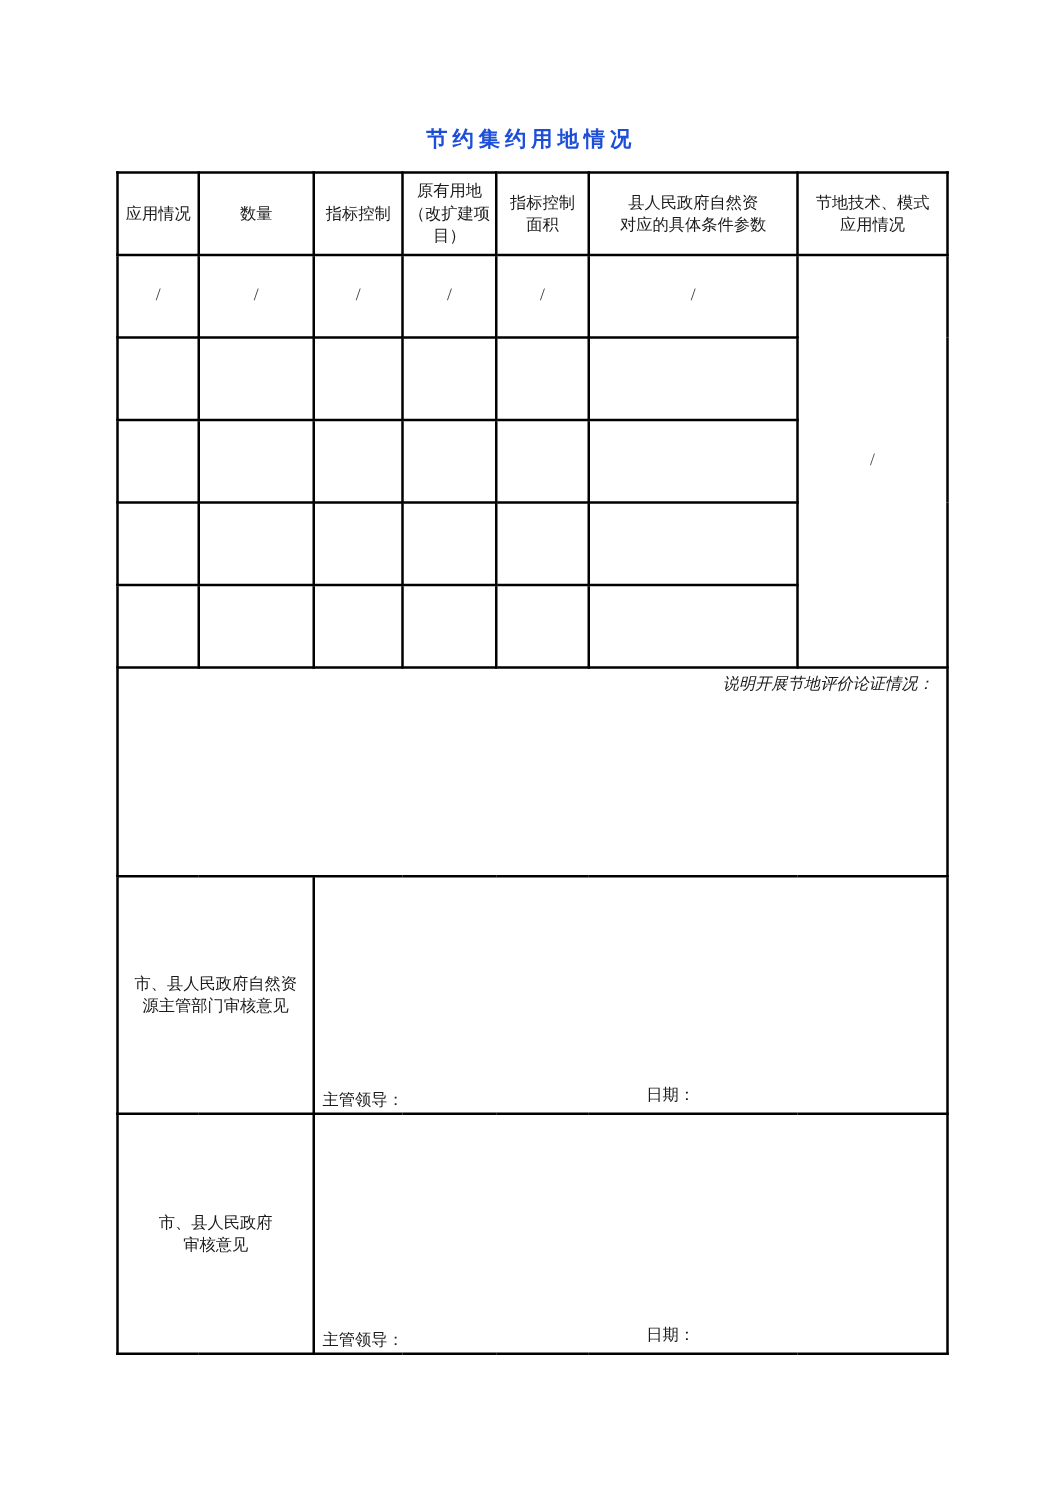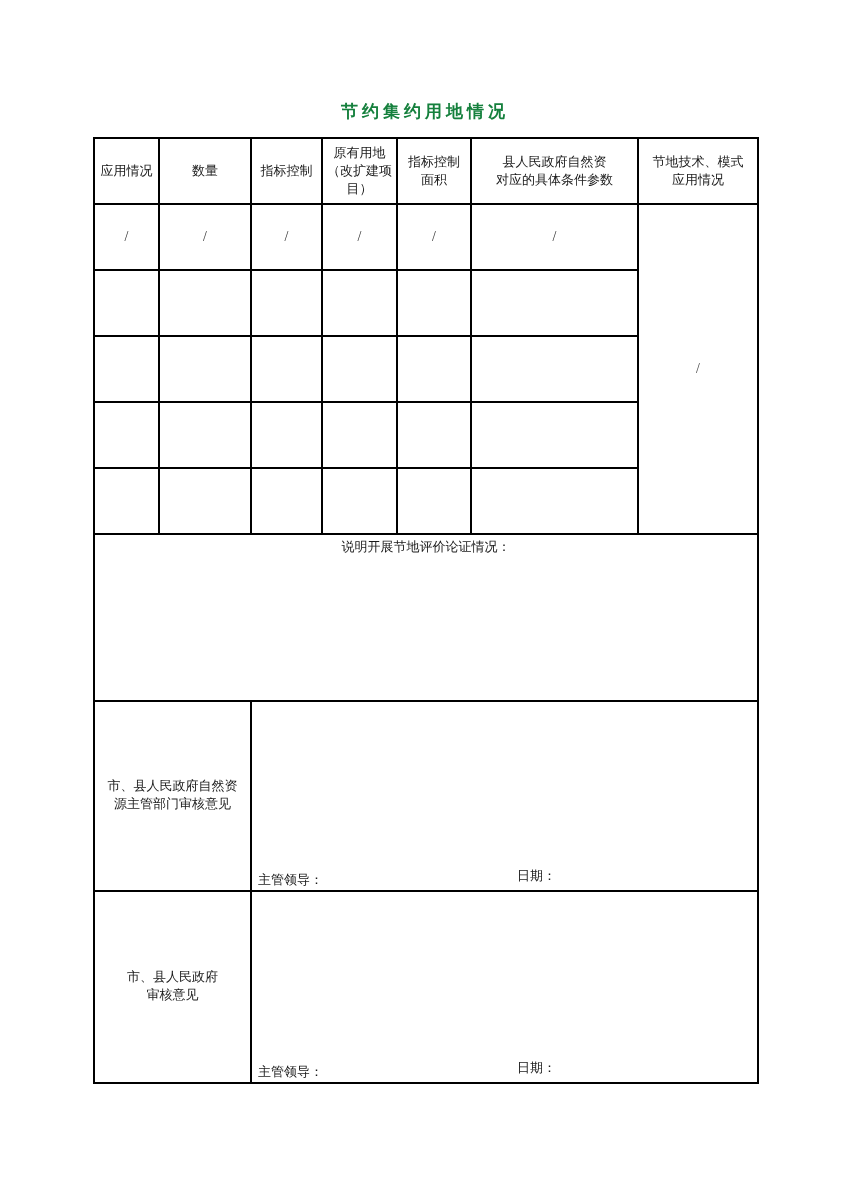--- a/index.html
+++ b/index.html
@@ -19,21 +19,21 @@
   .doc-title {
     position: absolute;
     top: 100px;
     left: 93px;
     width: 664px;
     text-align: center;
     font-family: "Liberation Sans", "DejaVu Sans", sans-serif;
     font-weight: bold;
     font-size: 17px;
     letter-spacing: 4px;
-    color: #15803d;
+    color: #1d4ed8;
   }
   table.form-table {
     position: absolute;
     top: 137px;
     left: 93px;
     width: 664px;
     border-collapse: collapse;
     table-layout: fixed;
   }
   .form-table td, .form-table th {
@@ -47,27 +47,28 @@
     color: #1a1a1a;
     overflow: hidden;
   }
   .pre { white-space: pre-line; }
   tr.header-row { height: 66px; }
   tr.data-row { height: 66px; }
   td.slash-cell { font-size: 14px; color: #333; }
   td.merged-cell { font-size: 14px; color: #444; }
   tr.explain-row { height: 167px; }
   td.explain-cell {
-    text-align: center;
+    text-align: right;
     vertical-align: top;
     padding: 3px 10px;
+    font-style: italic;
   }
   tr.section-row-1 { height: 190px; }
   tr.section-row-2 { height: 192px; }
-  td.section-label { padding: 16px 4px; font-family: Liberation Mono, monospace; }
+  td.section-label { padding: 16px 4px; }
   td.section-content { position: relative; padding-left: 46px; }
   .leader-label {
     position: absolute;
     left: 6px;
     bottom: 1px;
     font-size: 13px;
   }
   .date-label {
     position: absolute;
     left: 265px;

